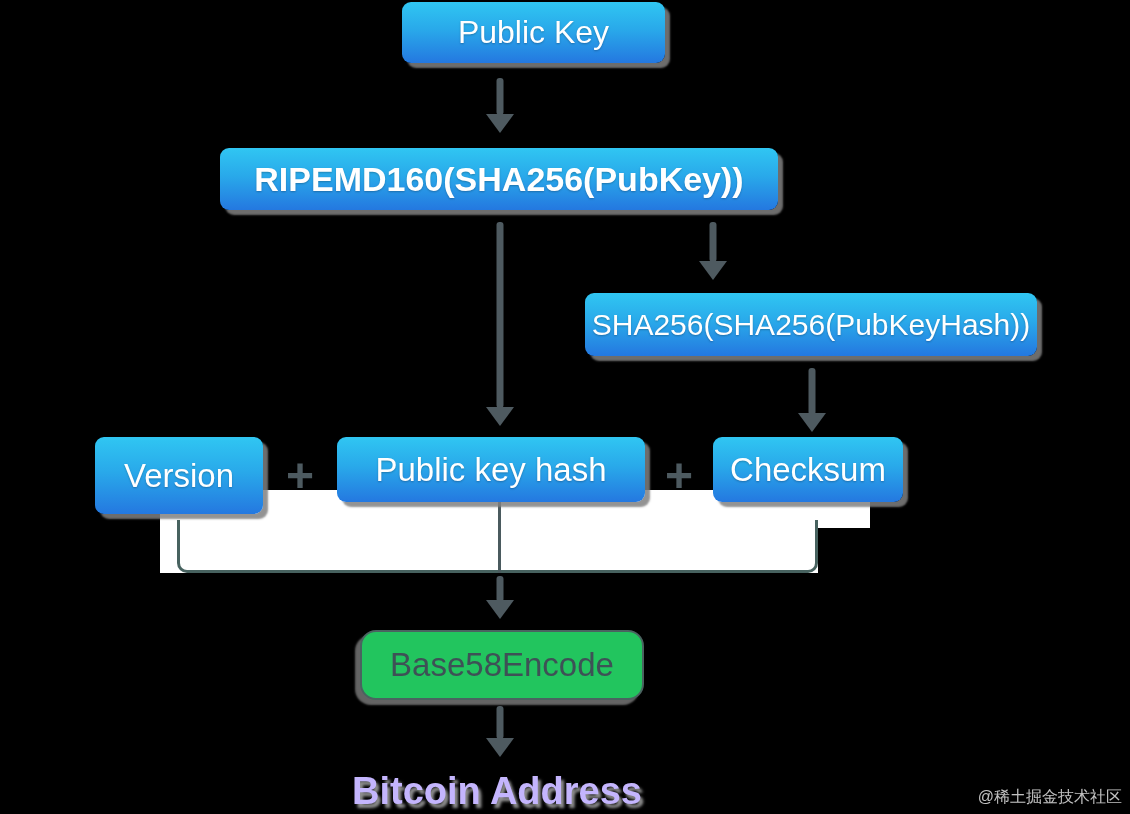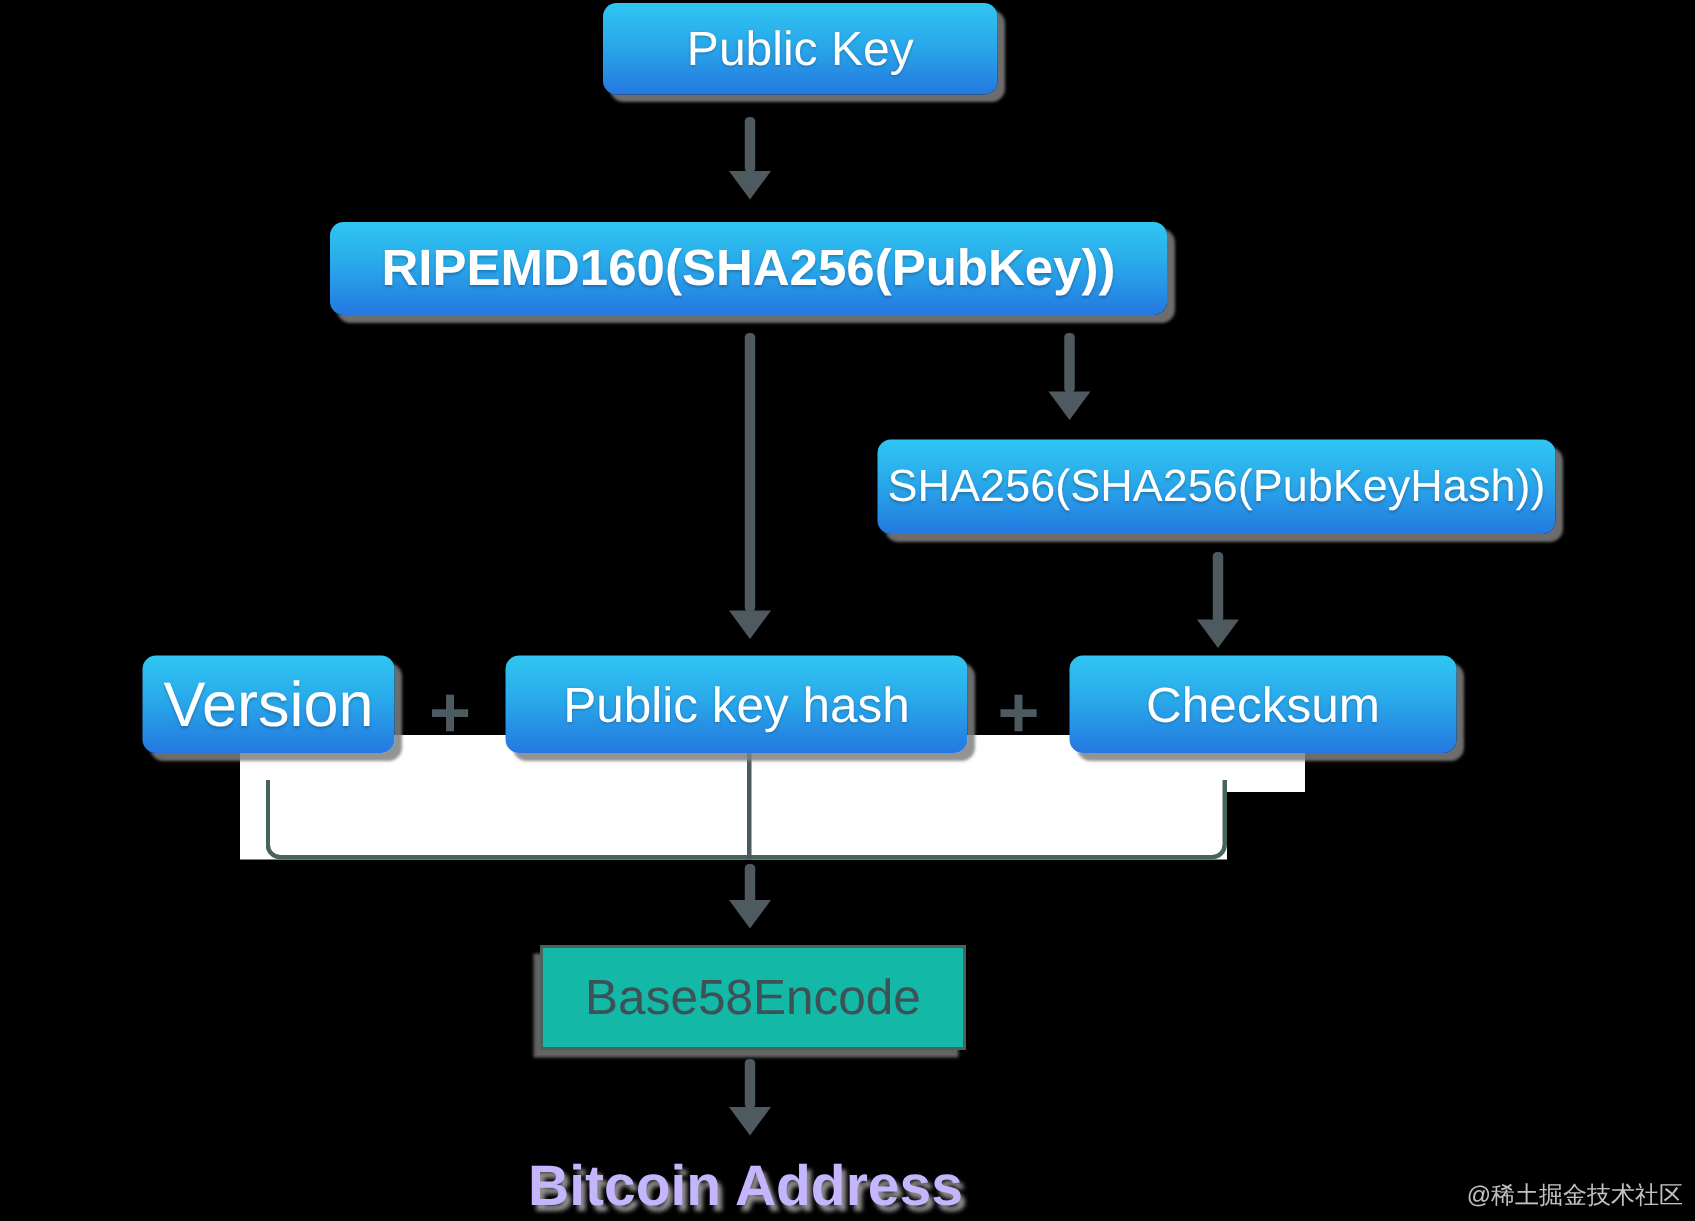--- a/index.html
+++ b/index.html
@@ -18,31 +18,31 @@
     background:linear-gradient(180deg,#30c6f2 0%,#29a9ea 45%,#2478e0 100%);
     border-radius:9px;
     box-shadow:5px 5px 2px rgba(128,128,128,0.85);
     color:#fff;
     white-space:nowrap;
     text-shadow:0 1px 2px rgba(0,0,0,0.25);
   }
   .n-public-key {left:358px;top:2px;  width:263px;height:61px;font-size:32px;margin-left:44px;}
   .n-ripemd     {left:220px;top:148px;width:558px;height:62px;font-size:34px;font-weight:bold;}
   .n-sha256     {left:585px;top:293px;width:452px;height:63px;font-size:30px;}
-  .n-version    {left:95px; top:437px;width:168px;height:65px;font-size:42px;}
+  .n-version    {left:95px; top:437px;width:168px;height:77px;font-size:33px;}
   .n-pkh        {left:337px;top:437px;width:308px;height:65px;font-size:33px;}
-  .n-checksum   {left:713px;top:437px;width:258px;height:65px;font-size:33px;}
+  .n-checksum   {left:713px;top:437px;width:190px;height:65px;font-size:33px;}
 
   
   .n-base58{
     position:absolute;left:360px;top:630px;width:280px;height:66px;
     display:flex;align-items:center;justify-content:center;
-    background:#14b8a6;
+    background:#22c55e;
     border:2px solid #4a6360;
-    border-radius:0;
+    border-radius:16px;
     box-shadow:-5px 5px 2px rgba(118,118,118,0.85);
     color:#3e5156;font-size:33px;white-space:nowrap;
   }
 
   
   .white-strip{position:absolute;left:160px;top:490px;width:710px;height:38px;background:#fff;}
   .white-panel{position:absolute;left:160px;top:505px;width:658px;height:68px;background:#fff;}
   .bracket{
     position:absolute;left:177px;top:520px;width:641px;height:53px;
     border:3px solid #47625f;border-top:none;

